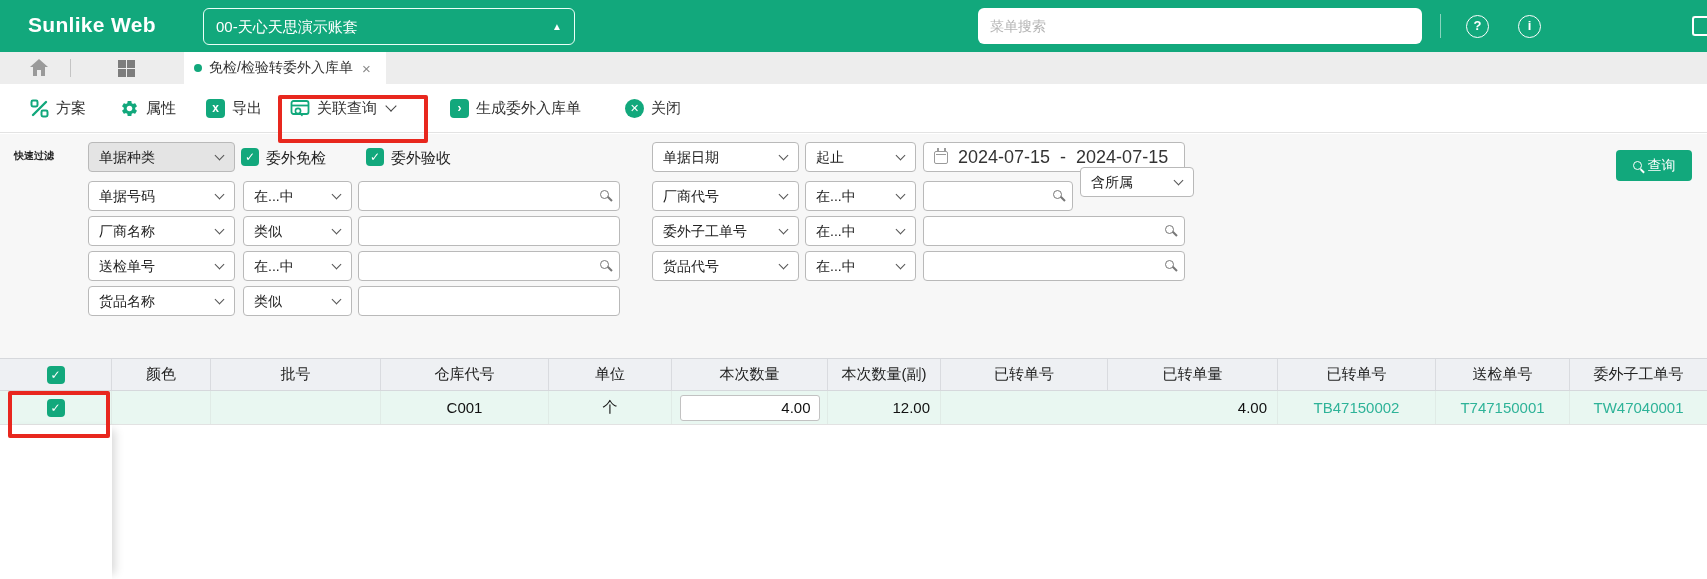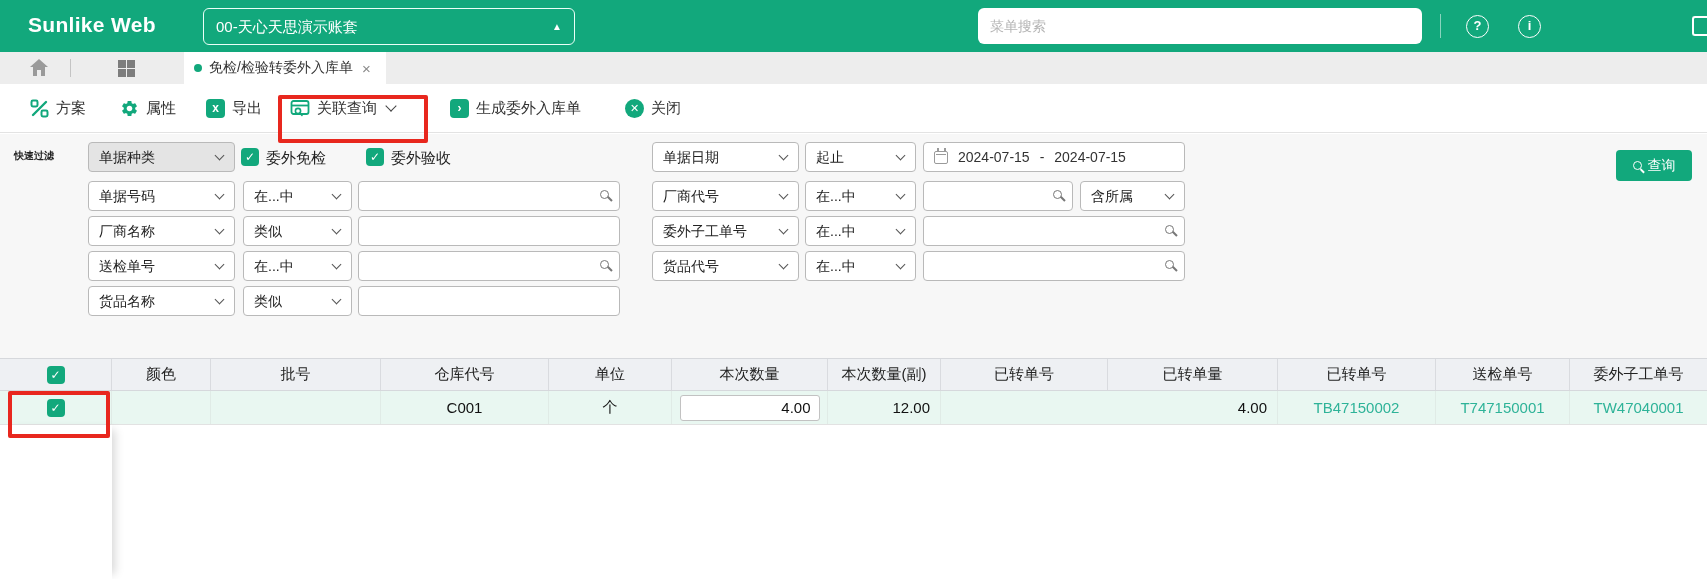--- a/index.html
+++ b/index.html
@@ -60,21 +60,21 @@
     border-bottom:1.4px solid #555; transform:rotate(45deg); }
   .txt { position:absolute; height:30px; background:#fff; border:1px solid #b9b9b9; border-radius:4px;
     font-size:14px; color:#222; padding:0 26px 0 10px; outline:none; }
   .mag { position:absolute; right:10px; top:8px; width:9px; height:9px; border:1.5px solid #777; border-radius:50%; }
   .mag::after { content:''; position:absolute; width:6px; height:1.6px; background:#777;
     transform:rotate(45deg); right:-5px; bottom:-2px; }
   .checkbox { position:absolute; width:18px; height:18px; background:#12a87c; border-radius:4px; color:#fff;
     font-size:12px; text-align:center; line-height:18px; cursor:pointer; }
   .cb-label { position:absolute; font-size:15px; color:#222; }
   .daterange { position:absolute; left:923px; top:142px; width:262px; height:30px; background:#fff;
-    border:1px solid #b9b9b9; border-radius:4px; display:flex; align-items:center; gap:10px; padding:0 10px; font-size:14px; }
+    border:1px solid #b9b9b9; border-radius:4px; display:flex; align-items:center; gap:10px; padding:0 10px; font-size:18px; }
   .cal { width:14px; height:13px; border:1.5px solid #9a9a9a; border-radius:2px; position:relative; flex:none; }
   .cal::before { content:''; position:absolute; top:2px; left:1px; right:1px; height:1.4px; background:#9a9a9a; }
   .cal::after { content:''; position:absolute; top:-4px; left:2px; width:2px; height:3px; background:#9a9a9a;
     box-shadow:7px 0 #9a9a9a; }
   .query-btn { left:1616px; top:150px; width:76px; height:31px; background:#12a87c; border:none; border-radius:4px;
     color:#fff; font-size:14px; cursor:pointer; display:flex; align-items:center; justify-content:center; gap:6px; }
   .mag-w { position:relative; width:9px; height:9px; border:1.5px solid #fff; border-radius:50%; }
   .mag-w::after { content:''; position:absolute; width:5px; height:1.5px; background:#fff; transform:rotate(45deg);
     right:-4px; bottom:-2px; }
 
@@ -219,21 +219,21 @@
   </div>
   <div class="sel" style="left:652px;top:181px;width:147px">
     <span>厂商代号</span><span class="chev"></span>
   </div>
   <div class="sel" style="left:805px;top:181px;width:111px">
     <span>在...中</span><span class="chev"></span>
   </div>
   <div class="txt" style="left:923px;top:181px;width:150px">
     <span class="mag"></span>
   </div>
-  <div class="sel" style="left:1080px;top:181px;width:105px">
+  <div class="sel" style="left:1080px;top:167px;width:114px">
     <span>含所属</span><span class="chev"></span>
   </div>
 
   <div class="sel" style="left:88px;top:216px;width:147px">
     <span>厂商名称</span><span class="chev"></span>
   </div>
   <div class="sel" style="left:243px;top:216px;width:109px">
     <span>类似</span><span class="chev"></span>
   </div>
   <div class="txt" style="left:358px;top:216px;width:262px"></div>

